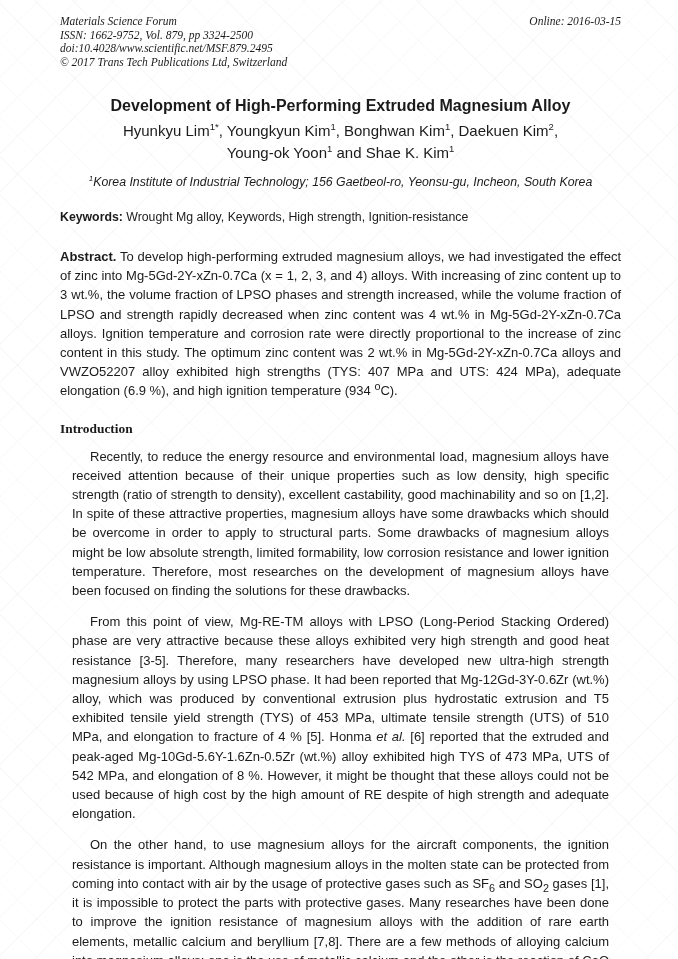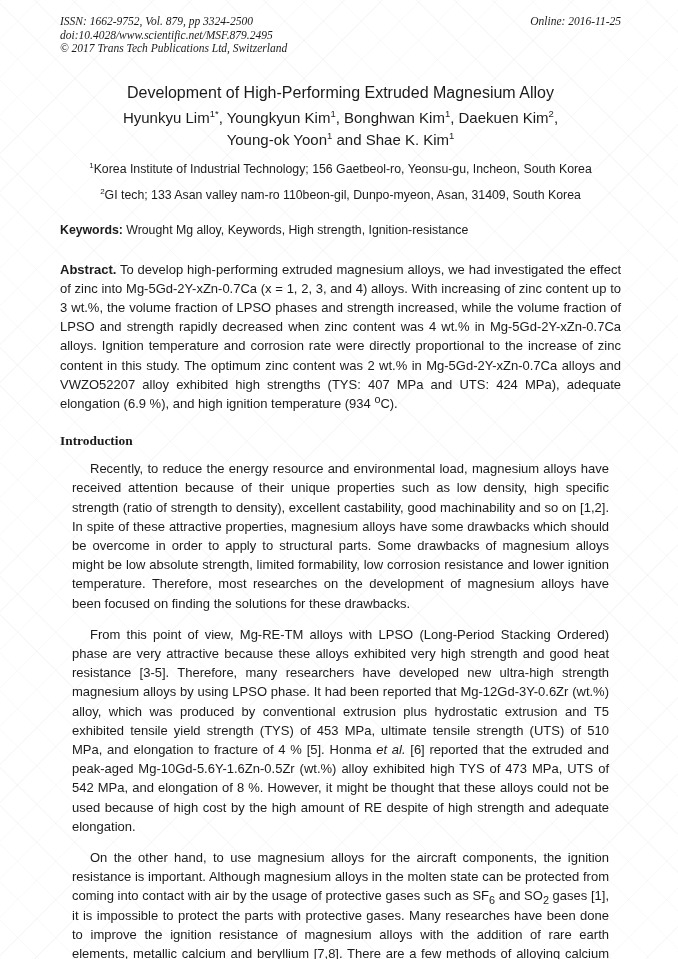--- a/index.html
+++ b/index.html
@@ -31,40 +31,40 @@
     font-size: 11.5px;
     line-height: 13.5px;
   }
   .jheader .left div { white-space: nowrap; }
   .jheader .right { white-space: nowrap; }
   
   .title {
     margin: 27px 0 0 0;
     text-align: center;
     font-family: "Liberation Sans", sans-serif;
-    font-weight: normal;
+    font-weight: bold;
     font-size: 16px;
     line-height: 20px;
   }
   .authors {
     text-align: center;
     font-family: "Liberation Sans", sans-serif;
     font-size: 15px;
     line-height: 22px;
   }
   .authors-block { margin-top: 4px; }
   .authors sup { font-size: 9.5px; }
   .affil {
     text-align: center;
     font-family: "Liberation Sans", sans-serif;
     font-size: 12.3px;
     line-height: 15px;
   }
   .affil sup { font-size: 8px; }
-  .affil-1 { margin-top: 11px; }
+  .affil-1 { margin-top: 11px; font-style: italic; }
   .affil-2 { margin-top: 11px; }
   
   .keywords {
     margin: 20px 0 0 0;
     font-family: "Liberation Sans", sans-serif;
     font-size: 12.3px;
     line-height: 15px;
   }
   .keywords strong { font-weight: bold; }
   
@@ -94,36 +94,36 @@
   sub { line-height: 0; }
   em { font-style: italic; }
 </style>
 </head>
 <body>
 
 <div class="page">
 
   <div class="jheader">
     <div class="left">
+      <div>Materials Science Forum</div>
       <div>ISSN: 1662-9752, Vol. 879, pp 3324-2500</div>
       <div>doi:10.4028/www.scientific.net/MSF.879.2495</div>
       <div>© 2017 Trans Tech Publications Ltd, Switzerland</div>
     </div>
-    <div class="right">Online: 2016-11-25</div>
+    <div class="right">Online: 2016-03-15</div>
   </div>
 
   <h1 class="title">Development of High-Performing Extruded Magnesium Alloy</h1>
 
   <div class="authors-block">
     <div class="authors">Hyunkyu Lim<sup>1*</sup>, Youngkyun Kim<sup>1</sup>, Bonghwan Kim<sup>1</sup>, Daekuen Kim<sup>2</sup>,</div>
     <div class="authors">Young-ok Yoon<sup>1</sup> and Shae K. Kim<sup>1</sup></div>
   </div>
 
   <div class="affil affil-1"><sup>1</sup>Korea Institute of Industrial Technology; 156 Gaetbeol-ro, Yeonsu-gu, Incheon, South Korea</div>
-  <div class="affil affil-2"><sup>2</sup>GI tech; 133 Asan valley nam-ro 110beon-gil, Dunpo-myeon, Asan, 31409, South Korea</div>
 
   <p class="keywords"><strong>Keywords:</strong><span> Wrought Mg alloy, Keywords, High strength, Ignition-resistance</span></p>
 
   <p class="bodytext abstract"><strong>Abstract.</strong><span> To develop high-performing extruded magnesium alloys, we had investigated the effect of zinc into Mg-5Gd-2Y-xZn-0.7Ca (x = 1, 2, 3, and 4) alloys. With increasing of zinc content up to 3 wt.%, the volume fraction of LPSO phases and strength increased, while the volume fraction of LPSO and strength rapidly decreased when zinc content was 4 wt.% in Mg-5Gd-2Y-xZn-0.7Ca alloys. Ignition temperature and corrosion rate were directly proportional to the increase of zinc content in this study. The optimum zinc content was 2 wt.% in Mg-5Gd-2Y-xZn-0.7Ca alloys and VWZO52207 alloy exhibited high strengths (TYS: 407 MPa and UTS: 424 MPa), adequate elongation (6.9 %), and high ignition temperature (934 <sup>o</sup>C).</span></p>
 
   <h2 class="section-heading">Introduction</h2>
 
   <p class="bodytext para para-first">Recently, to reduce the energy resource and environmental load, magnesium alloys have received attention because of their unique properties such as low density, high specific strength (ratio of strength to density), excellent castability, good machinability and so on [1,2]. In spite of these attractive properties, magnesium alloys have some drawbacks which should be overcome in order to apply to structural parts. Some drawbacks of magnesium alloys might be low absolute strength, limited formability, low corrosion resistance and lower ignition temperature. Therefore, most researches on the development of magnesium alloys have been focused on finding the solutions for these drawbacks.</p>
   <p class="bodytext para">From this point of view, Mg-RE-TM alloys with LPSO (Long-Period Stacking Ordered) phase are very attractive because these alloys exhibited very high strength and good heat resistance [3-5]. Therefore, many researchers have developed new ultra-high strength magnesium alloys by using LPSO phase. It had been reported that Mg-12Gd-3Y-0.6Zr (wt.%) alloy, which was produced by conventional extrusion plus hydrostatic extrusion and T5 exhibited tensile yield strength (TYS) of 453 MPa, ultimate tensile strength (UTS) of 510 MPa, and elongation to fracture of 4 % [5]. Honma <em>et al.</em> [6] reported that the extruded and peak-aged Mg-10Gd-5.6Y-1.6Zn-0.5Zr (wt.%) alloy exhibited high TYS of 473 MPa, UTS of 542 MPa, and elongation of 8 %. However, it might be thought that these alloys could not be used because of high cost by the high amount of RE despite of high strength and adequate elongation.</p>
   <p class="bodytext para">On the other hand, to use magnesium alloys for the aircraft components, the ignition resistance is important. Although magnesium alloys in the molten state can be protected from coming into contact with air by the usage of protective gases such as SF<sub>6</sub> and SO<sub>2</sub> gases [1], it is impossible to protect the parts with protective gases. Many researches have been done to improve the ignition resistance of magnesium alloys with the addition of rare earth elements, metallic calcium and beryllium [7,8]. There are a few methods of alloying calcium into magnesium alloys; one is the use of metallic calcium and the other is the reaction of CaO on the surface of molten magnesium alloys. Kim et al. [9] reported that the addition of CaO to magnesium alloys provides an effect similar to that of adding metallic calcium to magnesium because CaO is reduced when it reacts with the liquid magnesium. This finding is important from the viewpoint of industry because CaO is more cost effective and less hazardous to handle than metallic calcium.</p>

